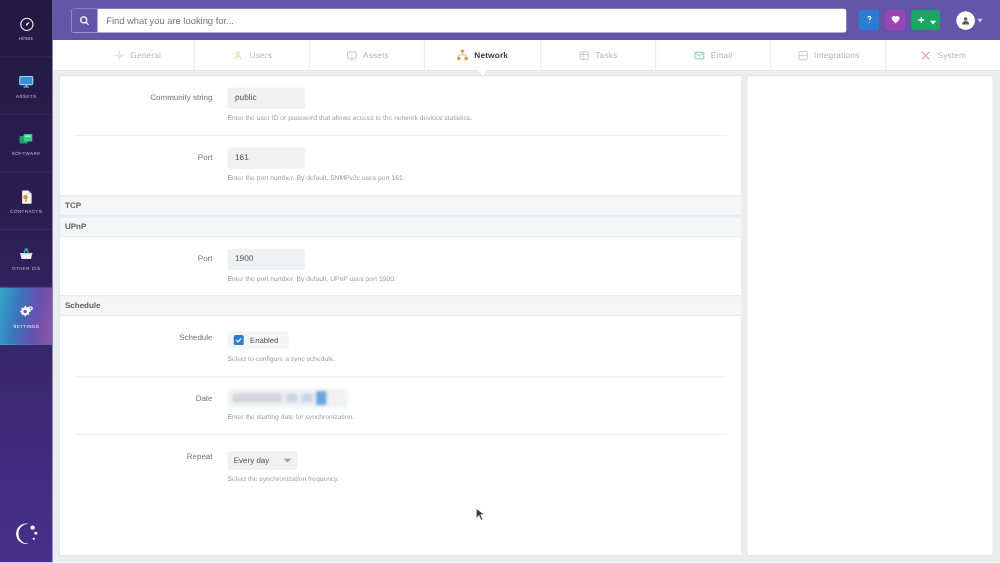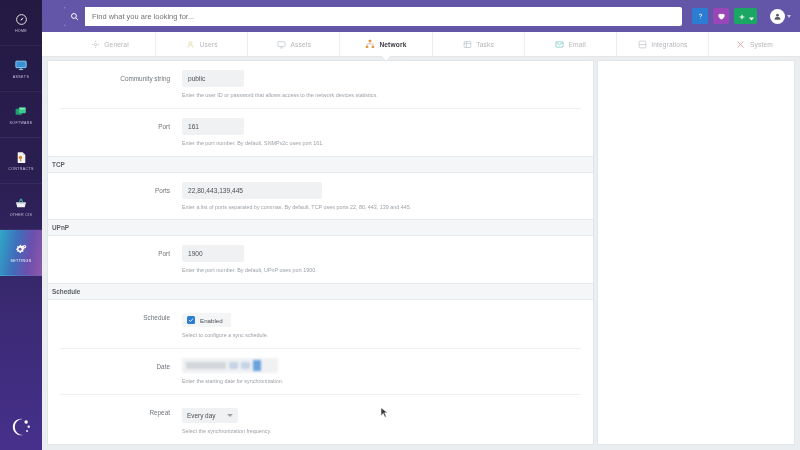--- a/index.html
+++ b/index.html
@@ -37,22 +37,22 @@
     position: absolute; bottom: 12px; left: 0; width: 42px;
     display: flex; align-items: center; justify-content: center;
   }
 
   
   .main { flex: 1; height: 450px; position: relative; display: flex; flex-direction: column; }
 
   
   .topbar {
     height: 32px; background: #6355a8;
-    display: flex; align-items: center; padding: 0 6px 0 22px; gap: 6px;
-    position: relative; z-index: 4;
+    display: flex; align-items: center; padding: 0 6px 0 10px; gap: 6px;
+    position: relative; z-index: 4; justify-content: center;
   }
   .search-wrap {
     flex: 1; height: 19px; background: #fff; border-radius: 2px;
     display: flex; align-items: center; overflow: hidden; max-width: 620px;
   }
   .search-btn {
     width: 21px; height: 19px; background: #6355a8;
     display: flex; align-items: center; justify-content: center; flex: 0 0 21px;
     cursor: pointer;
   }
@@ -409,29 +409,20 @@
             <div class="field-row last">
               <div class="field-label">Port</div>
               <div class="field-ctrl">
                 <input class="inp w-mid" value="161" style="">
                 <div class="helper">Enter the port number. By default, SNMPv2c uses port 161.</div>
               </div>
             </div>
           </div>
 
           <div class="section-head">TCP</div>
-          <div class="field-card">
-            <div class="field-row last">
-              <div class="field-label">Ports</div>
-              <div class="field-ctrl">
-                <input class="inp w-wide" value="22,80,443,139,445" style="">
-                <div class="helper">Enter a list of ports separated by commas. By default, TCP uses ports 22, 80, 443, 139 and 445.</div>
-              </div>
-            </div>
-          </div>
 
           <div class="section-head">UPnP</div>
           <div class="field-card">
             <div class="field-row last">
               <div class="field-label">Port</div>
               <div class="field-ctrl">
                 <input class="inp w-mid" value="1900" style="">
                 <div class="helper">Enter the port number. By default, UPnP uses port 1900.</div>
               </div>
             </div>

